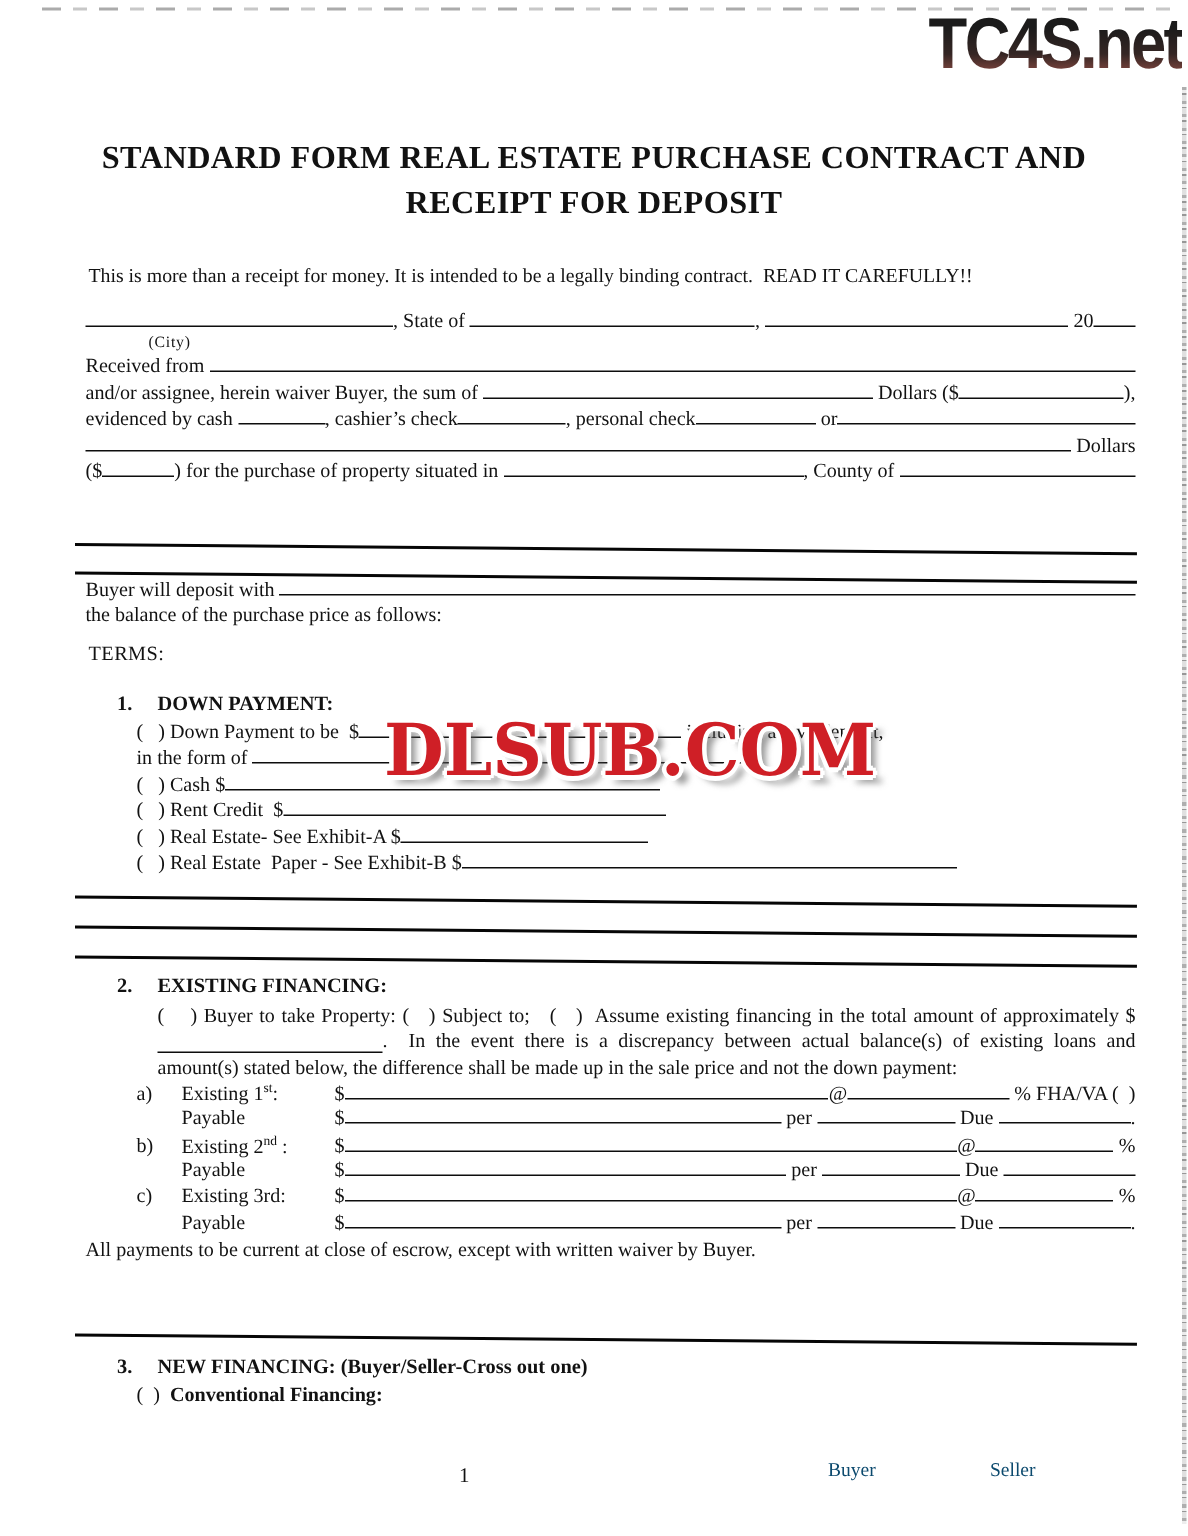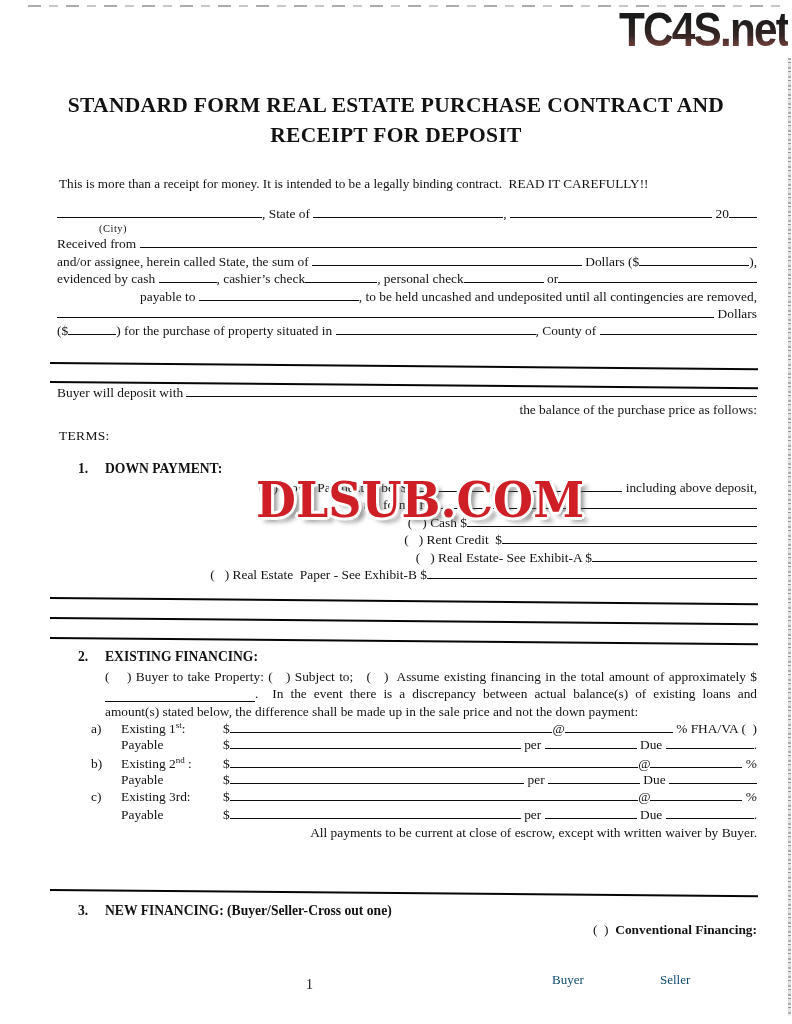--- a/index.html
+++ b/index.html
@@ -27,21 +27,21 @@
     font-weight:bold;font-size:41px;letter-spacing:-1px;color:#d8636a;z-index:30;
     -webkit-text-stroke:2px #7e2023;paint-order:stroke fill;
     text-shadow:-3px -3px 0 #fff,3px -3px 0 #fff,-3px 3px 0 #fff,3px 3px 0 #fff,
       0 -4px 0 #fff,0 4px 0 #fff,-4px 0 0 #fff,4px 0 0 #fff,0 5px 5px rgba(40,40,40,.45);}
 
   
   #title{position:absolute;top:90px;left:0;width:100%;text-align:center;
     font-weight:bold;font-size:21.5px;letter-spacing:.3px;line-height:1.4;}
   #intro{position:absolute;top:176px;left:59px;font-size:13.2px;}
   .abs{position:absolute;left:57px;width:700px;}
-  .row{display:flex;align-items:baseline;height:17.4px;font-size:13.4px;justify-content:flex-end;}
+  .row{display:flex;align-items:baseline;height:17.4px;font-size:13.4px;}
   .row span{white-space:pre;}
   .bl{display:inline-block;height:4px;border-bottom:1.6px solid #0d0d0d;margin-bottom:-4px;flex-shrink:1;}
   .fx{flex:1 1 auto;}
   .w28{width:28px;} .w48{width:48px;} .w58{width:58px;} .w72{width:72px;} .w80{width:80px;}
   .w88{width:88px;} .w92{width:92px;} .w108{width:108px;} .w110{width:110px;} .w160{width:160px;}
   .w165{width:165px;} .w190{width:190px;} .w200{width:200px;} .w205{width:205px;} .w215{width:215px;}
   .w255{width:255px;} .w290{width:290px;} .w330{width:330px;} .w150{width:150px;vertical-align:baseline;}
   #city-label{font-size:10.5px;letter-spacing:.5px;margin-left:42px;height:13px;}
 
   .hr{position:absolute;left:50px;right:34px;border-top:2.6px solid #060606;
@@ -84,42 +84,37 @@
       <span class="bl fx"></span>
       <span> 20</span>
       <span class="bl w28"></span>
     </div>
     <div id="city-label">(City)</div>
     <div class="row">
       <span>Received from </span>
       <span class="bl fx"></span>
     </div>
     <div class="row">
-      <span>and/or assignee, herein called State, the sum of </span>
+      <span>and/or assignee, herein waiver Buyer, the sum of </span>
       <span class="bl fx"></span>
       <span> Dollars ($</span>
       <span class="bl w110"></span>
       <span>),</span>
     </div>
     <div class="row">
       <span>evidenced by cash </span>
       <span class="bl w58"></span>
       <span>, cashier’s check</span>
       <span class="bl w72"></span>
       <span>, personal check</span>
       <span class="bl w80"></span>
       <span> or</span>
       <span class="bl fx"></span>
     </div>
     <div class="row">
-      <span>payable to </span>
-      <span class="bl w160"></span>
-      <span>, to be held uncashed and undeposited until all contingencies are removed,</span>
-    </div>
-    <div class="row">
       <span class="bl fx"></span>
       <span> Dollars</span>
     </div>
     <div class="row">
       <span>($</span>
       <span class="bl w48"></span>
       <span>) for the purchase of property situated in </span>
       <span class="bl w200"></span>
       <span>, County of </span>
       <span class="bl fx"></span>

